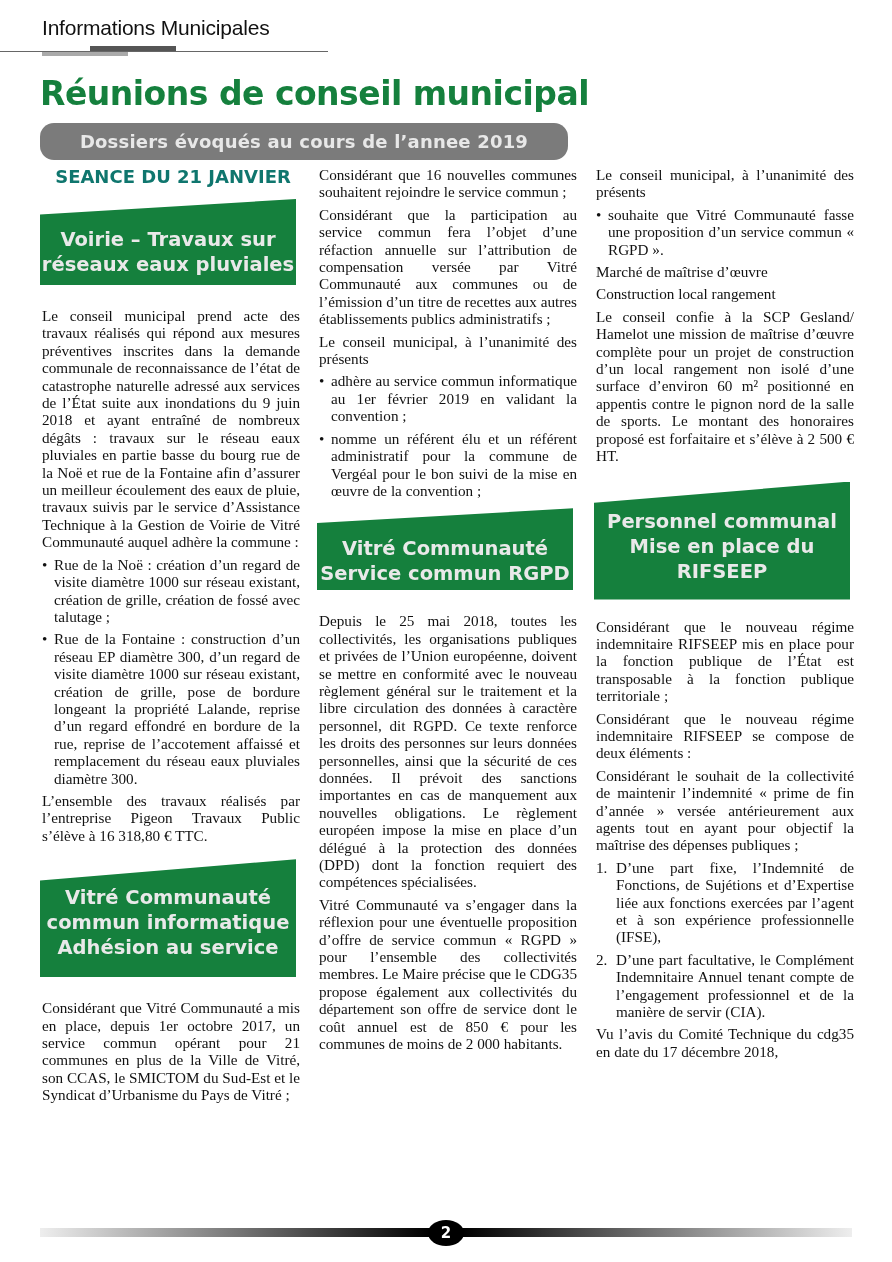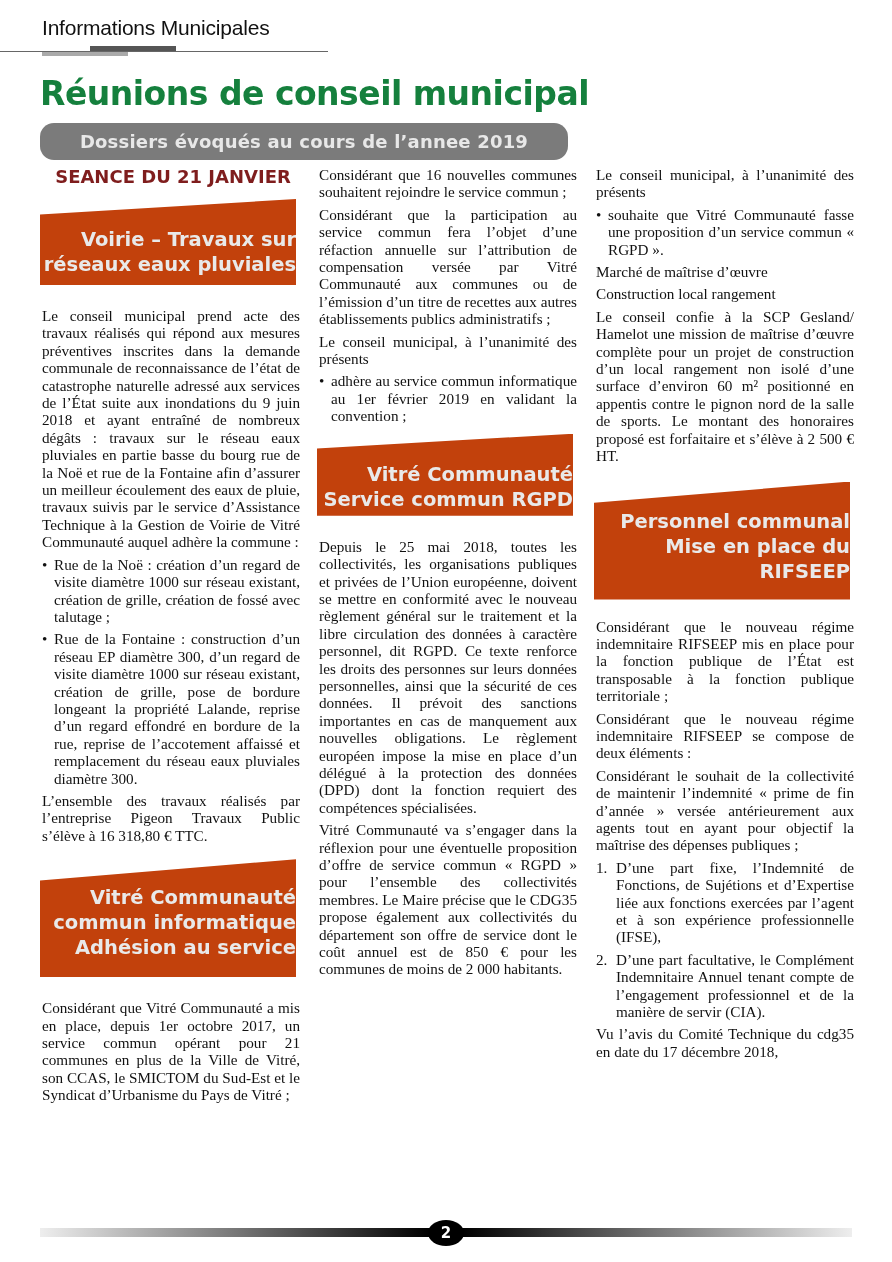--- a/index.html
+++ b/index.html
@@ -26,28 +26,28 @@
       color: #e8e8e8; font-family: "DejaVu Sans", sans-serif; font-weight: bold; font-size: 18px;
       display: flex; align-items: center; justify-content: center; letter-spacing: 0.2px;
     }
 
     .col { position: absolute; top: 166px; width: 258px; }
     .col1 { left: 42px; }
     .col2 { left: 319px; }
     .col3 { left: 596px; }
 
     .seance {
-      font-family: "DejaVu Sans", sans-serif; font-weight: bold; font-size: 18px; color: #7f1d1d;
+      font-family: "DejaVu Sans", sans-serif; font-weight: bold; font-size: 18px; color: #0f766e;
       text-align: center; margin-bottom: 12px; margin-left: 4px;
     }
 
     .box {
-      background: #c2410c; color: #e9e9e9;
+      background: #15803d; color: #e9e9e9;
       font-family: "DejaVu Sans", sans-serif; font-weight: bold; font-size: 19.5px; line-height: 25px;
-      text-align: right; position: relative;
+      text-align: center; position: relative;
       clip-path: polygon(0 18%, 100% 0, 100% 100%, 0 100%);
       margin-left: -2px;
     }
     .box-voirie { height: 86px; width: 256px; padding-top: 28px; }
     .box-info { height: 118px; width: 256px; padding-top: 26px; }
     .box-rgpd { height: 82px; width: 256px; padding-top: 28px; }
     .box-rif { height: 118px; width: 256px; padding-top: 27px; }
 
     p.t {
       font-size: 15.2px; line-height: 17.4px; text-align: justify; margin-bottom: 5px;
@@ -112,20 +112,21 @@
 
   <p class="t">Considérant que Vitré Communauté a mis en place, depuis 1er octobre 2017, un service commun opérant pour 21 communes en plus de la Ville de Vitré, son CCAS, le SMICTOM du Sud-Est et le Syndicat d’Urbanisme du Pays de Vitré ;</p>
 </div>
 
 <div class="col col2">
   <p class="t">Considérant que 16 nouvelles communes souhaitent rejoindre le service commun ;</p>
   <p class="t">Considérant que la participation au service commun fera l’objet d’une réfaction annuelle sur l’attribution de compensation versée par Vitré Communauté aux communes ou de l’émission d’un titre de recettes aux autres établissements publics administratifs ;</p>
   <p class="t">Le conseil municipal, à l’unanimité des présents</p>
   <ul class="b">
     <li>adhère au service commun informatique au 1er février 2019 en validant la convention ;</li>
+    <li>nomme un référent élu et un référent administratif pour la commune de Vergéal pour le bon suivi de la mise en œuvre de la convention ;</li>
   </ul>
 
   <div style="height:4px"></div>
   <div class="box box-rgpd">
     <div>Vitré Communauté</div>
     <div>Service commun RGPD</div>
   </div>
   <div class="gap-l"></div>
 
   <p class="t">Depuis le 25 mai 2018, toutes les collectivités, les organisations publiques et privées de l’Union européenne, doivent se mettre en conformité avec le nouveau règlement général sur le traitement et la libre circulation des données à caractère personnel, dit RGPD. Ce texte renforce les droits des personnes sur leurs données personnelles, ainsi que la sécurité de ces données. Il prévoit des sanctions importantes en cas de manquement aux nouvelles obligations. Le règlement européen impose la mise en place d’un délégué à la protection des données (DPD) dont la fonction requiert des compétences spécialisées.</p>

